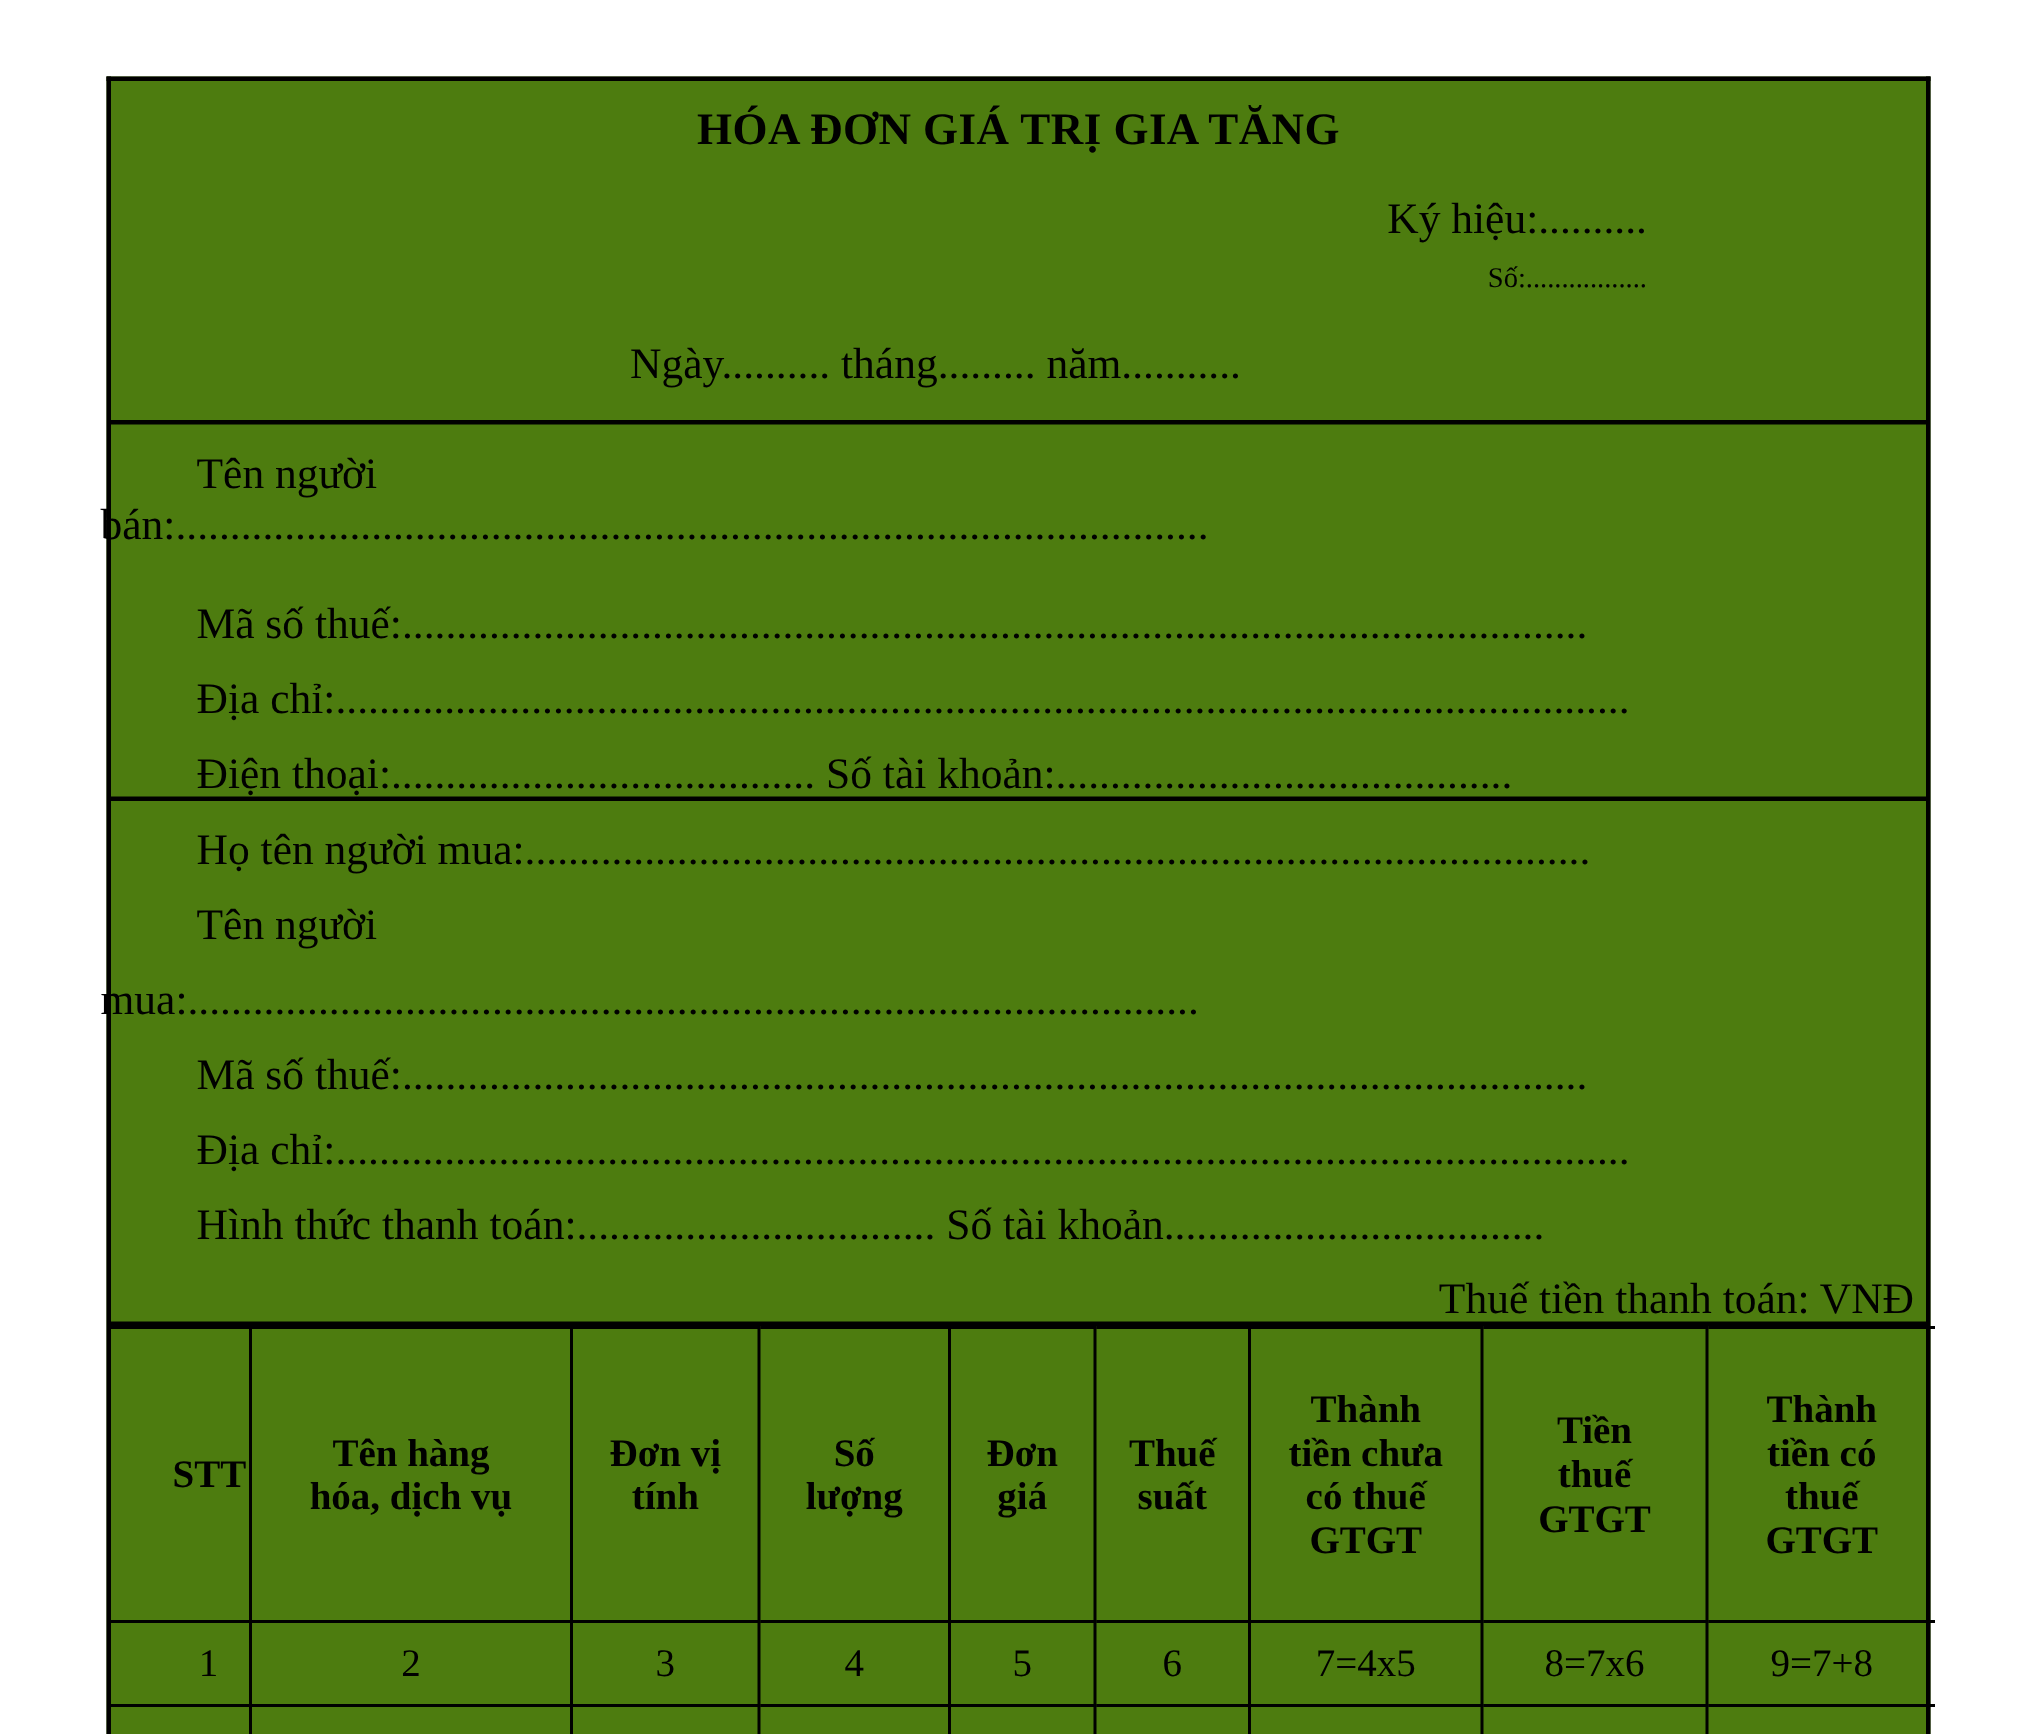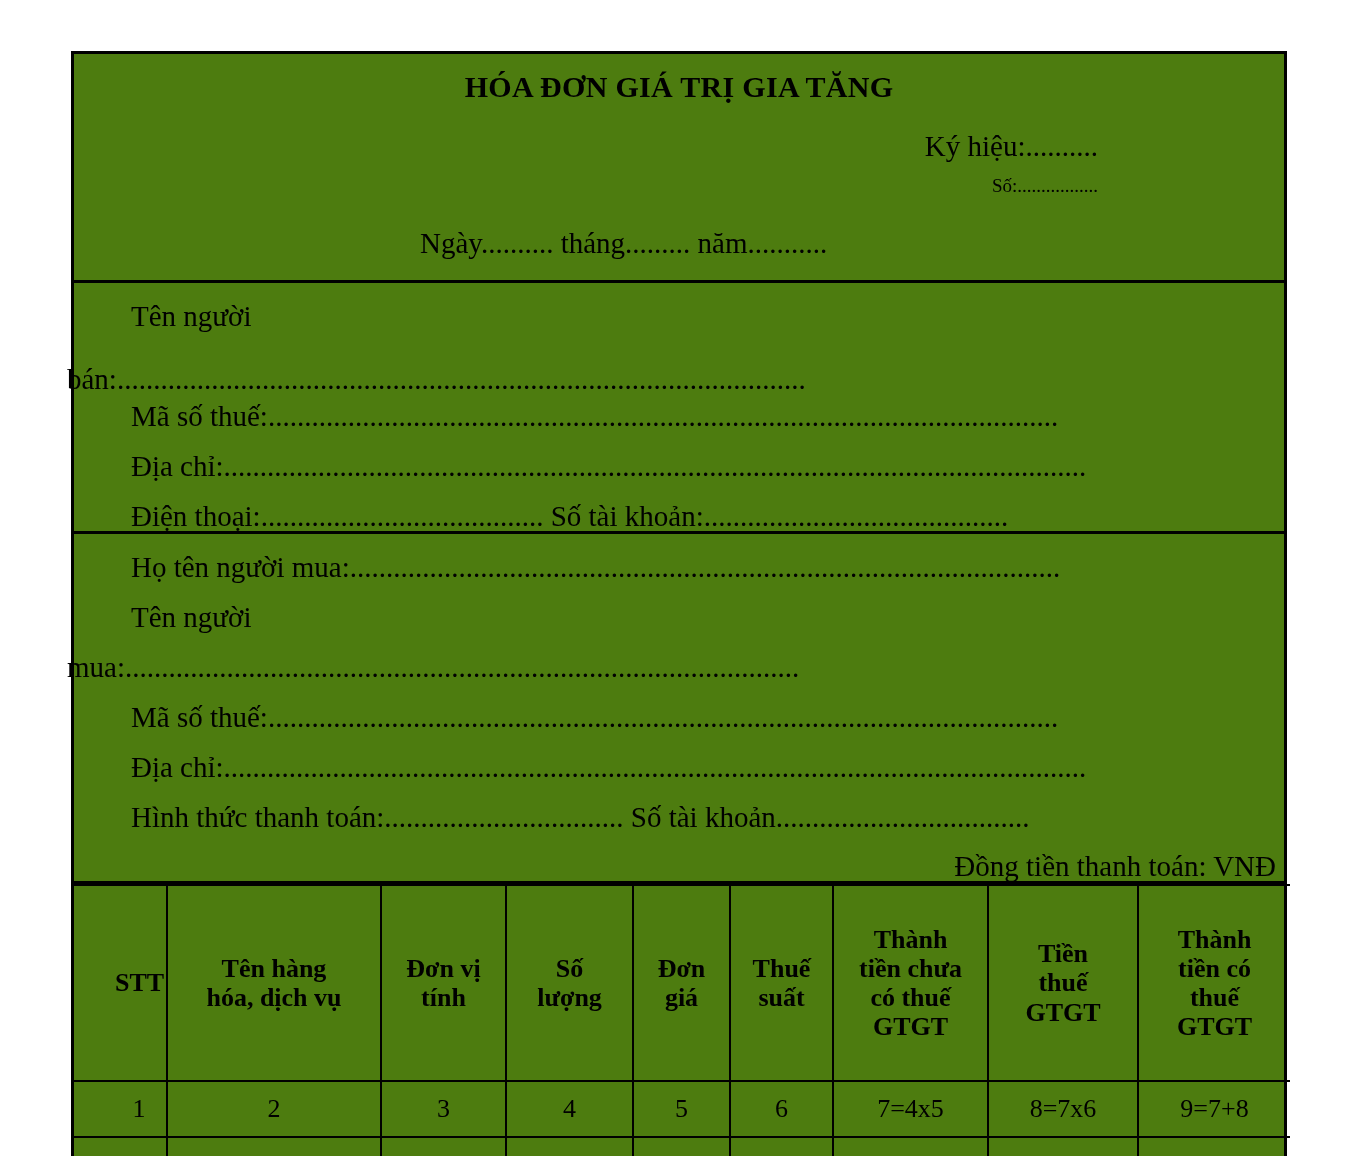--- a/index.html
+++ b/index.html
@@ -161,34 +161,34 @@
 
     <div class="header-block">
       <div class="doc-title">HÓA ĐƠN GIÁ TRỊ GIA TĂNG</div>
       <div class="kyhieu-line">Ký hiệu:..........</div>
       <div class="so-line">Số:.................</div>
       <div class="ngay-line">Ngày.......... tháng......... năm...........</div>
     </div>
 
     <div class="seller-block">
       <div class="field-row" style="left:57px; top:19px;">Tên người</div>
-      <div class="overflow-label" style="left:-7px; top:82px;">bán:...............................................................................................</div>
+      <div class="overflow-label" style="left:-7px; top:53px;">bán:...............................................................................................</div>
       <div class="field-row" style="left:57px; top:119px;">Mã số thuế:.............................................................................................................</div>
       <div class="field-row" style="left:57px; top:169px;">Địa chỉ:.......................................................................................................................</div>
       <div class="field-row" style="left:57px; top:219px;">Điện thoại:....................................... Số tài khoản:..........................................</div>
     </div>
 
     <div class="buyer-block">
       <div class="field-row" style="left:57px; top:19px;">Họ tên người mua:..................................................................................................</div>
       <div class="field-row" style="left:57px; top:69px;">Tên người</div>
       <div class="overflow-label" style="left:-7px; top:119px;">mua:.............................................................................................</div>
       <div class="field-row" style="left:57px; top:169px;">Mã số thuế:.............................................................................................................</div>
       <div class="field-row" style="left:57px; top:219px;">Địa chỉ:.......................................................................................................................</div>
       <div class="field-row" style="left:57px; top:269px;">Hình thức thanh toán:................................. Số tài khoản...................................</div>
-      <div class="currency-line" style="top:316px;">Đồng tiền thanh toán: VNĐ</div>
+      <div class="currency-line" style="top:316px;">Thuế tiền thanh toán: VNĐ</div>
     </div>
 
     <table class="goods-table">
       <colgroup>
         <col style="width:93px">
         <col style="width:214px">
         <col style="width:125px">
         <col style="width:127px">
         <col style="width:97px">
         <col style="width:103px">

